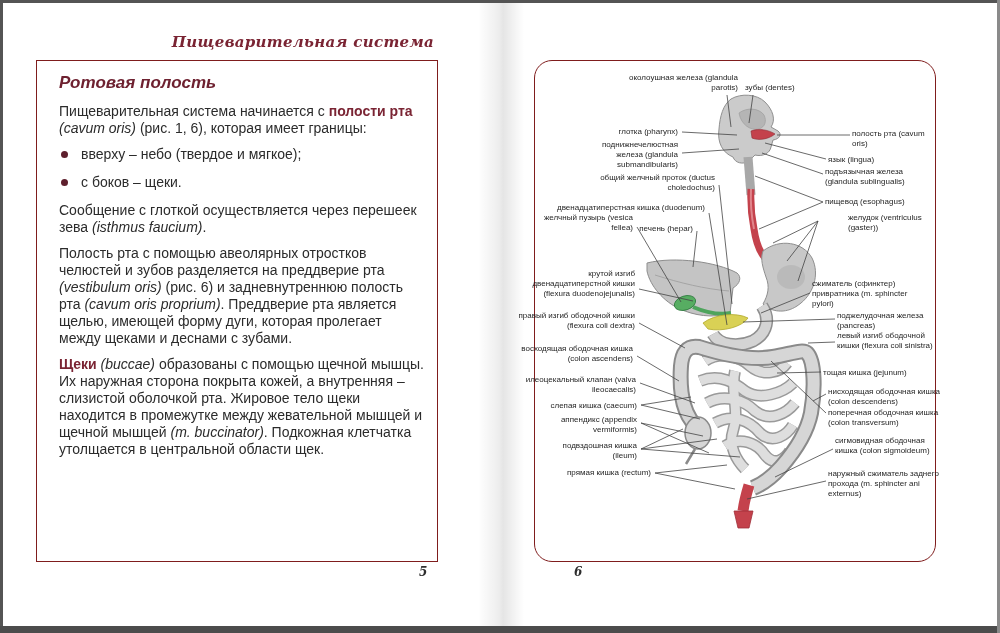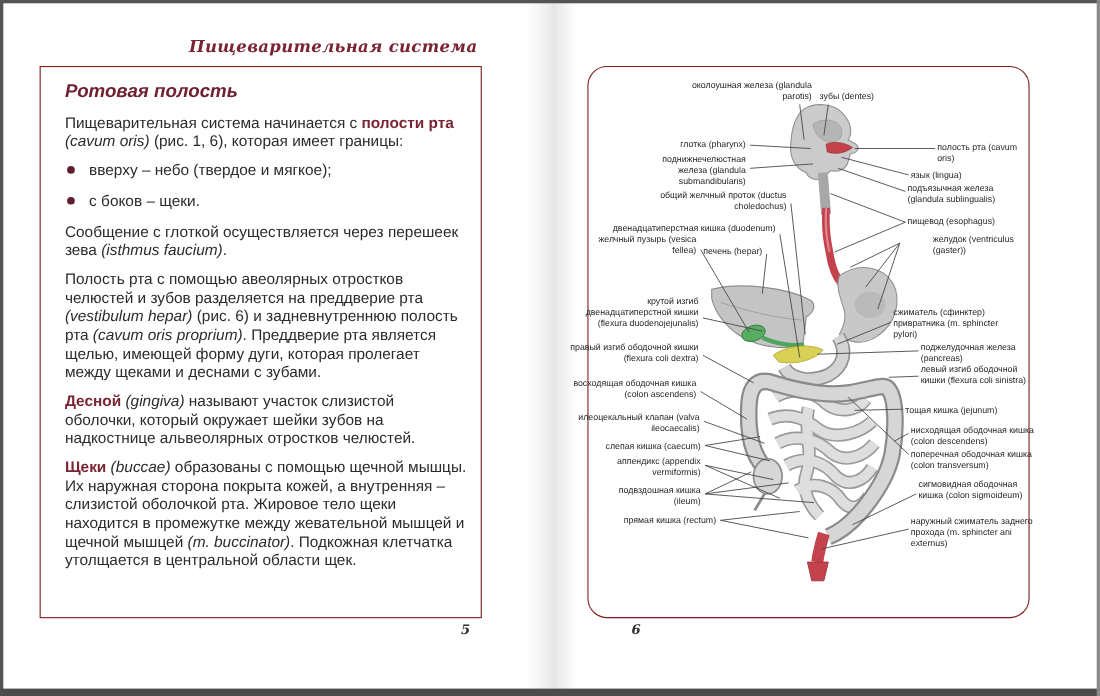--- a/index.html
+++ b/index.html
@@ -55,22 +55,21 @@
   <div class="running-head lft">Пищеварительная система</div>
 
   <div class="pagebox lft">
     <div class="content">
       <div class="title">Ротовая полость</div>
       <div id="paras">
           <div class="para"><span>Пищеварительная система начинается с </span><span class="b">полости рта</span><span> </span><span class="i">(cavum oris)</span><span> (рис. 1, 6), которая имеет границы:</span></div>
           <div class="para bullet"><span class="dot"></span><span>вверху – небо (твердое и мягкое);</span></div>
           <div class="para bullet"><span class="dot"></span><span>с боков – щеки.</span></div>
           <div class="para"><span>Сообщение с глоткой осуществляется через перешеек зева </span><span class="i">(isthmus faucium)</span><span>.</span></div>
-          <div class="para"><span>Полость рта с помощью авеолярных отростков челюстей и зубов разделяется на преддверие рта </span><span class="i">(vestibulum hepar)</span><span> (рис. 6) и задневнутреннюю полость рта </span><span class="i">(cavum oris proprium)</span><span>. Преддверие рта является щелью, имеющей форму дуги, которая пролегает между щеками и деснами с зубами.</span></div>
-          <div class="para"><span class="b">Десной</span><span> </span><span class="i">(gingiva)</span><span> называют участок слизистой оболочки, который окружает шейки зубов на надкостнице альвеолярных отростков челюстей.</span></div>
+          <div class="para"><span>Полость рта с помощью авеолярных отростков челюстей и зубов разделяется на преддверие рта </span><span class="i">(vestibulum oris)</span><span> (рис. 6) и задневнутреннюю полость рта </span><span class="i">(cavum oris proprium)</span><span>. Преддверие рта является щелью, имеющей форму дуги, которая пролегает между щеками и деснами с зубами.</span></div>
           <div class="para"><span class="b">Щеки</span><span> </span><span class="i">(buccae)</span><span> образованы с помощью щечной мышцы. Их наружная сторона покрыта кожей, а внутренняя – слизистой оболочкой рта. Жировое тело щеки находится в промежутке между жевательной мышцей и щечной мышцей </span><span class="i">(m. buccinator)</span><span>. Подкожная клетчатка утолщается в центральной области щек.</span></div>
         </div>
     </div>
   </div>
 
   <div class="pagebox rgt">
     <div class="figwrap">
       <svg class="figsvg" width="400" height="500" viewBox="0 0 400 500">
 
         <path d="M196,38 C206,32 222,33 230,41 C238,49 241,59 236,66 L243,70 C247,73 245,78 238,79 L236,86 C235,92 228,96 220,94 L214,100 C208,104 200,102 198,96 C188,92 182,82 184,68 C185,55 188,44 196,38 Z" fill="#cbcbcb" stroke="#8f8f8f" stroke-width="1"></path>

